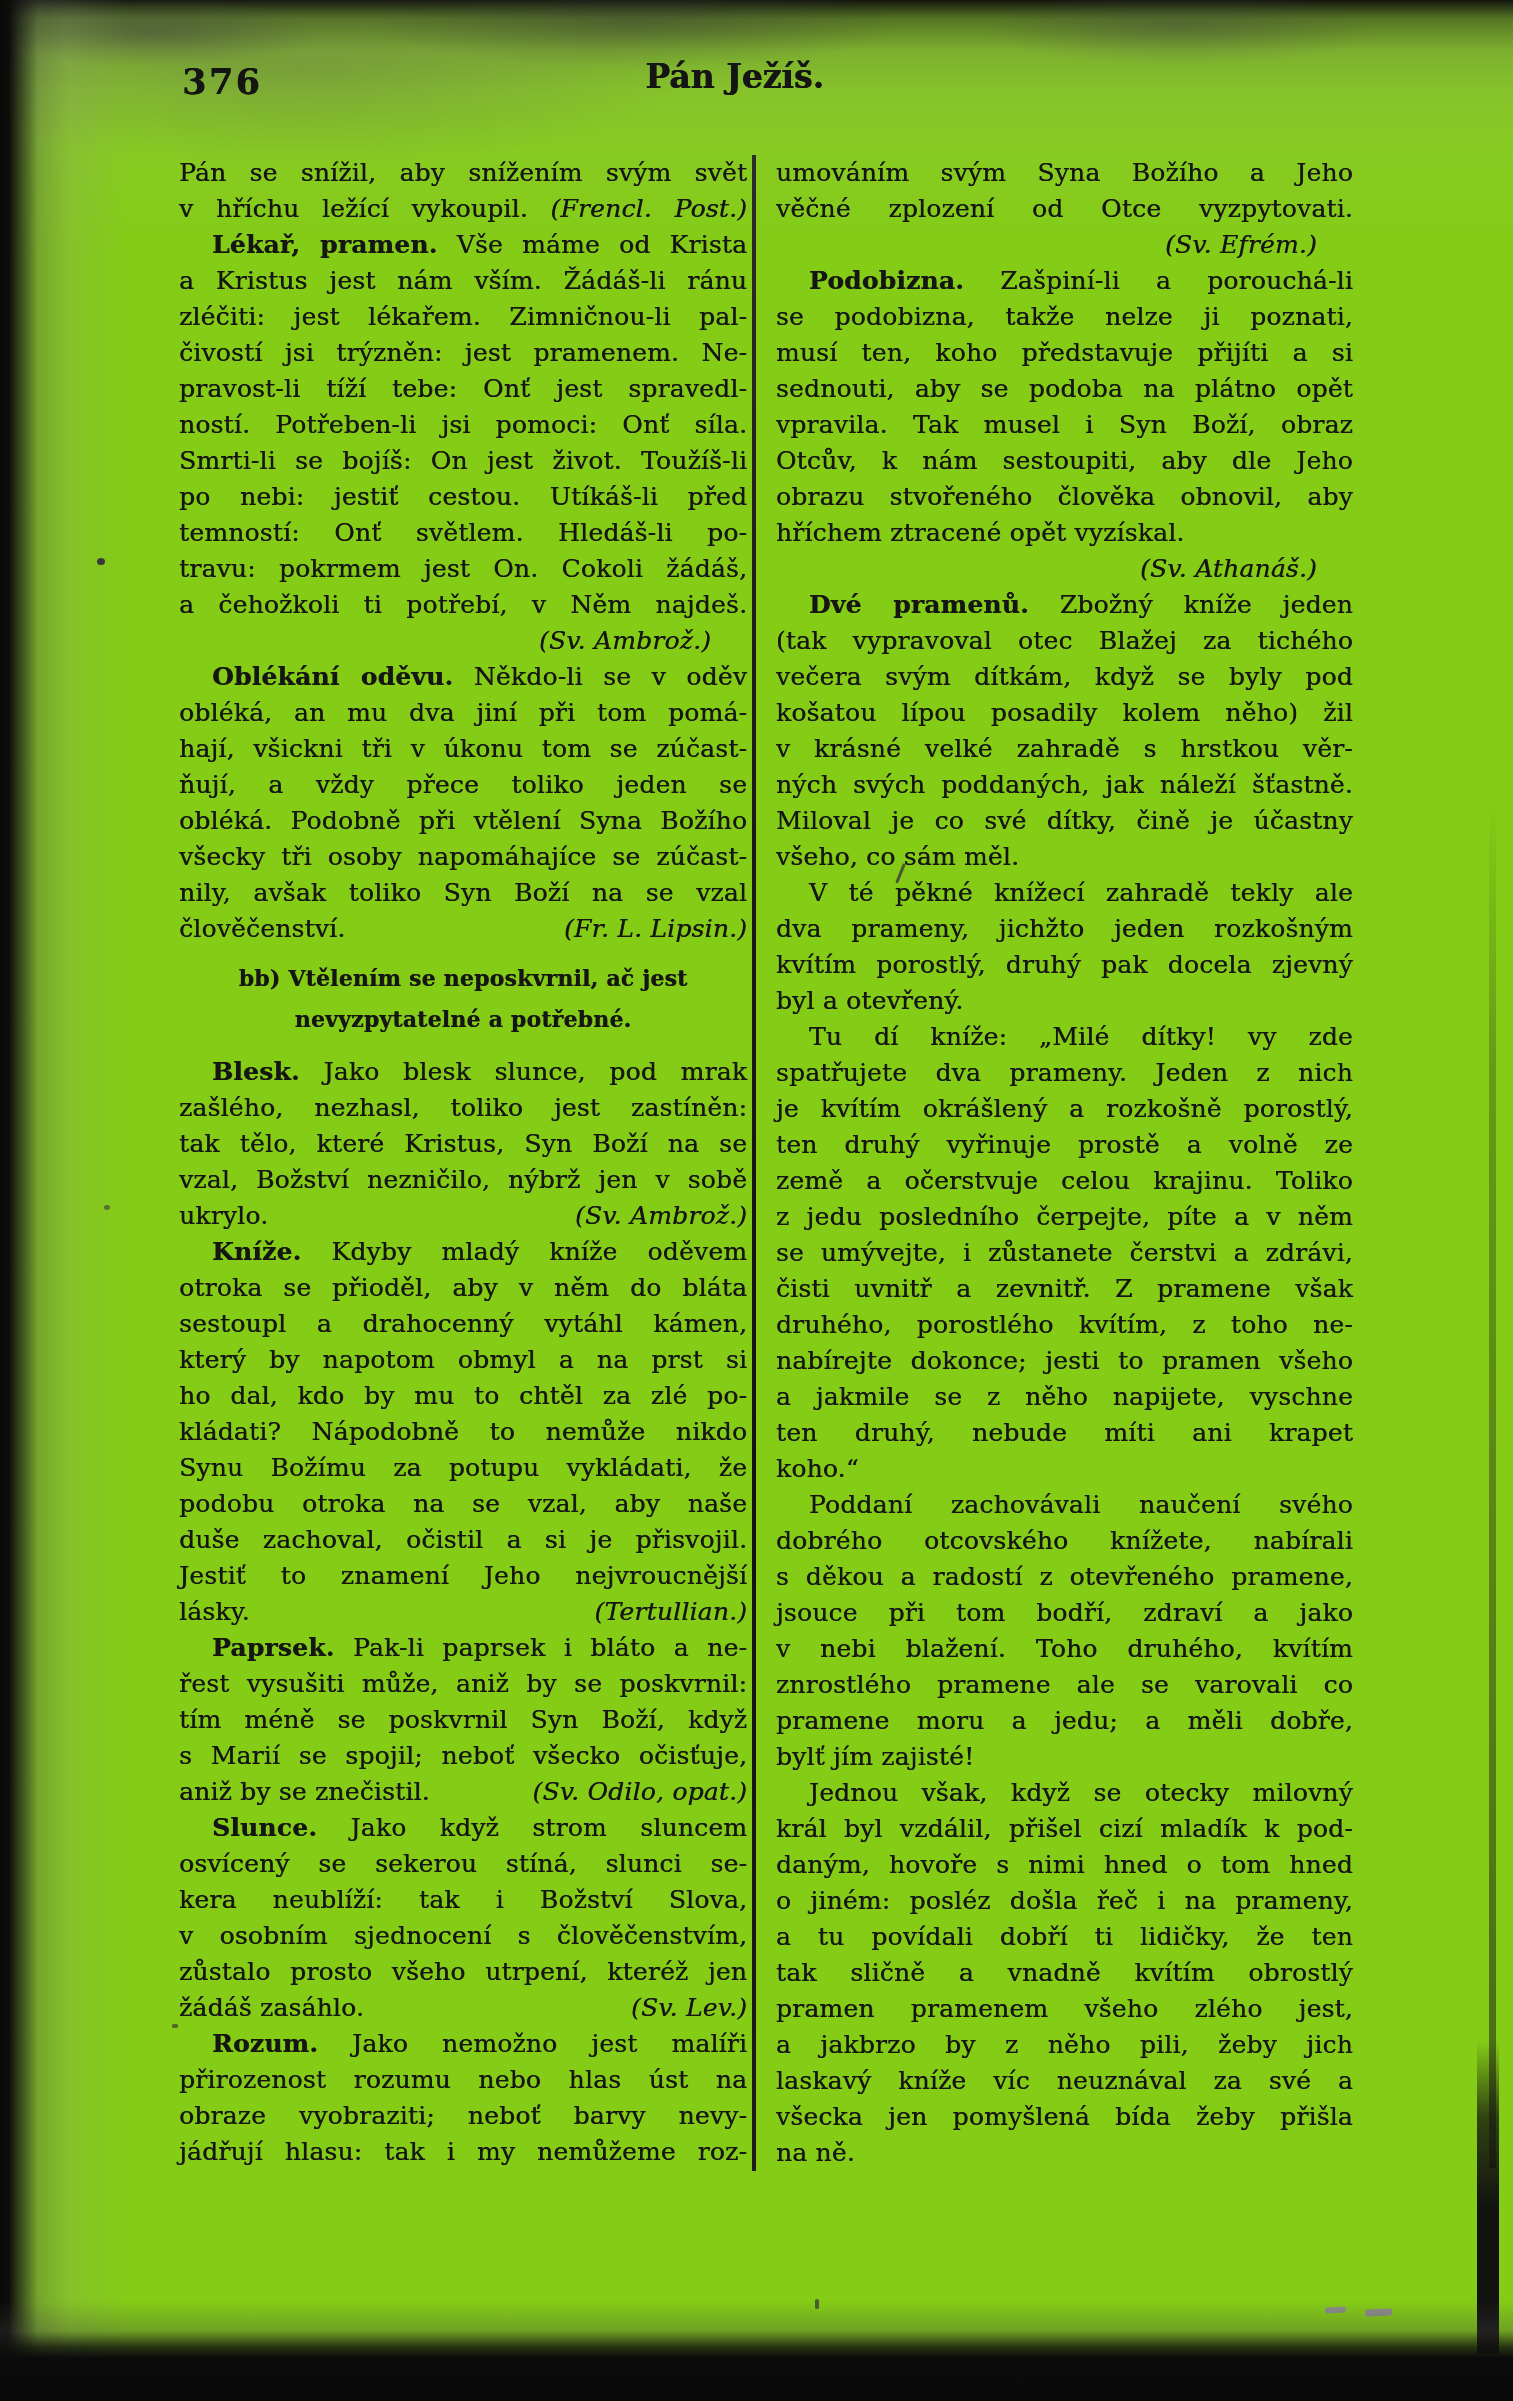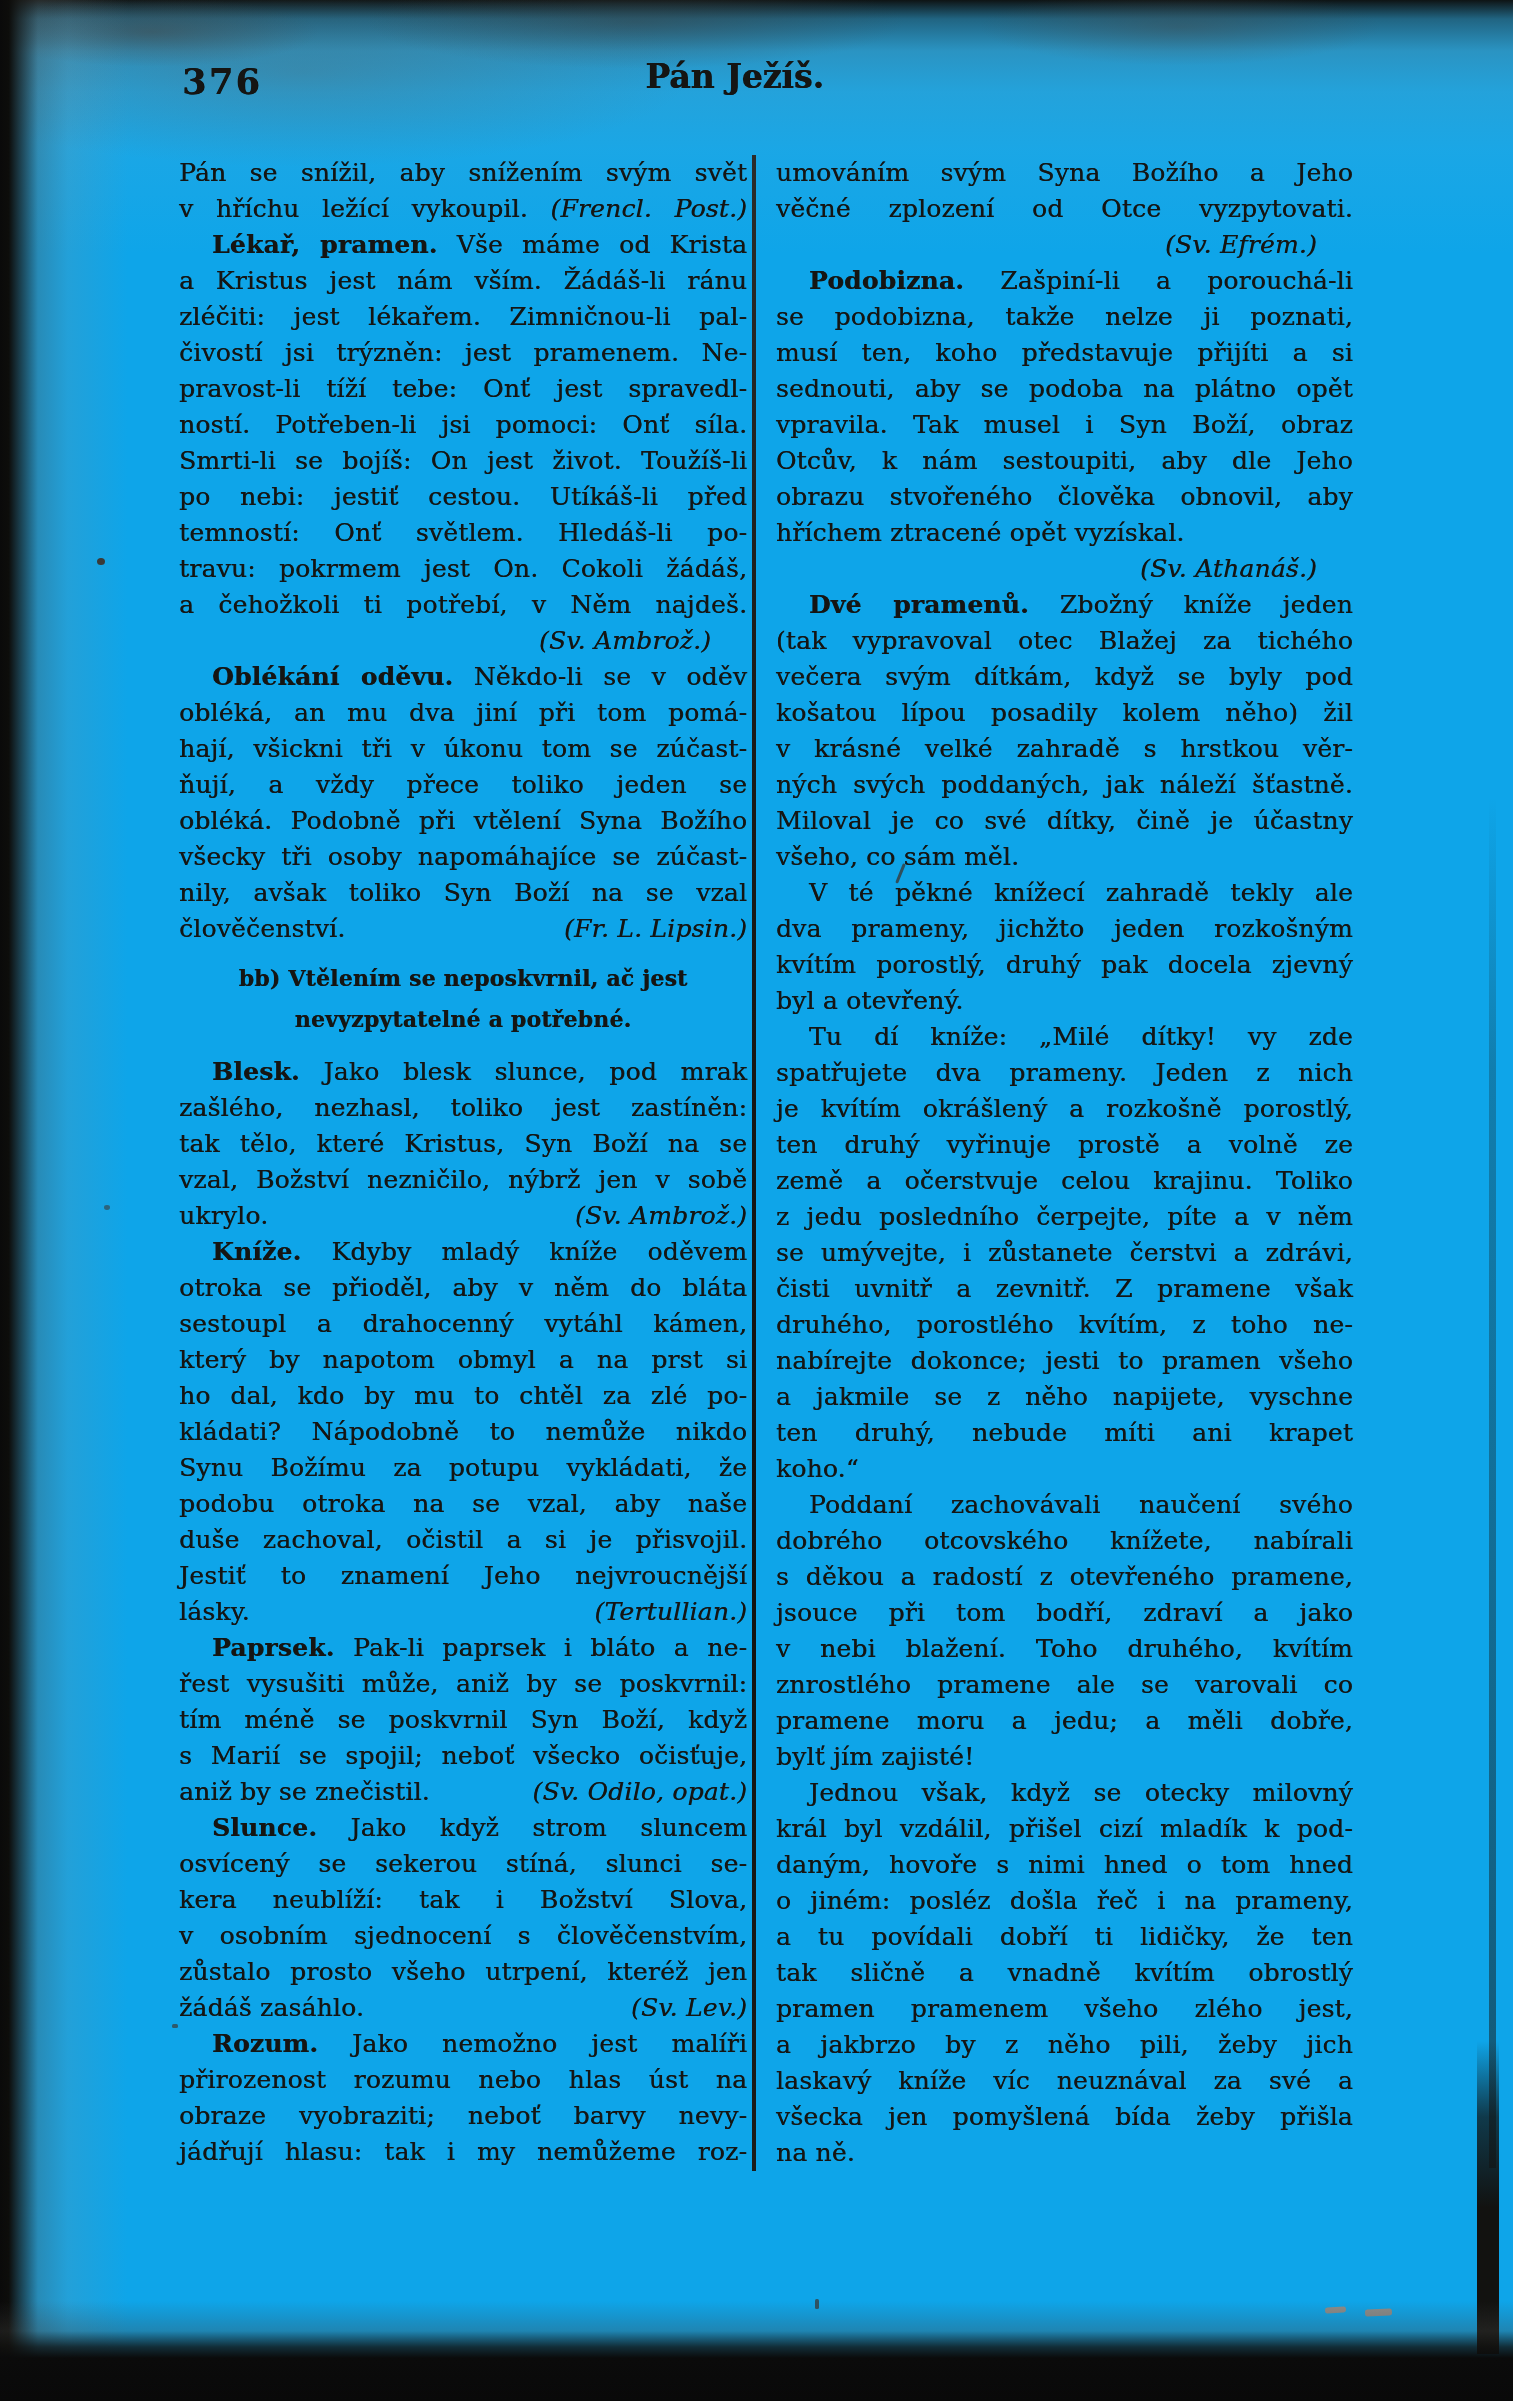--- a/index.html
+++ b/index.html
@@ -1,18 +1,18 @@
 <!DOCTYPE html>
 <html style="font-size:12.8px"><head>
 <meta charset="utf-8">
 <style>
   html,body{margin:0;padding:0;background:#050505;}
   .canvas{
     position:relative;width:1513px;height:2401px;overflow:hidden;
-    background:#0ea5e9;
+    background:#84cc16;
     font-family:"DejaVu Serif","Liberation Serif",serif;
     color:#151513;
   }
   
   .mottle-top{position:absolute;left:0;top:0;right:0;height:255px;pointer-events:none;
     background:
       radial-gradient(ellipse 271px 56px at 10% 32px, rgba(70,70,68,.50), transparent 62%),
       radial-gradient(ellipse 415px 72px at 42% 22px, rgba(62,62,60,.42), transparent 65%),
       radial-gradient(ellipse 335px 64px at 78% 27px, rgba(70,70,68,.38), transparent 60%),
       radial-gradient(ellipse 558px 136px at 20% 72px, rgba(95,95,92,.28), transparent 70%),

